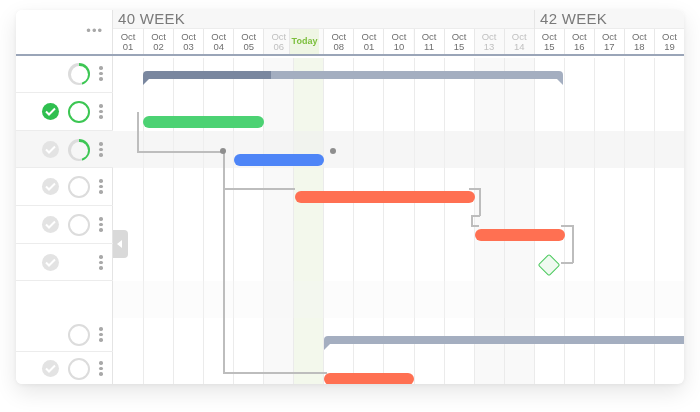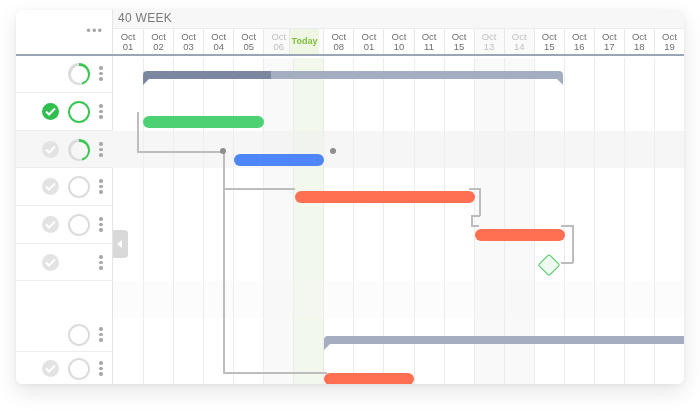--- a/index.html
+++ b/index.html
@@ -16,21 +16,21 @@
   .lrow.shade { background: #f6f6f6; }
   .check { position: absolute; width: 17px; height: 17px; border-radius: 50%; background: #e3e3e3; left: 26px; }
   .check.done { background: #2fbf4f; }
   .check svg { position: absolute; left: 3px; top: 4px; }
   .ring { position: absolute; left: 52px; width: 22px; height: 22px; border-radius: 50%; }
   .kebab { position: absolute; left: 83px; width: 4px; }
   .kebab i { display: block; width: 3.5px; height: 3.5px; border-radius: 50%; background: #a9a9a9; margin-bottom: 2px; }
   .ms-label { position: absolute; left: -2px; font-size: 11px; color: #333; }
   .timeline { position: absolute; left: 97px; top: 0; width: 571px; height: 374px; }
   .week-row { position: absolute; left: 0; top: 0; height: 19px; width: 571px; background: #f7f7f7; border-bottom: 1px solid #ececec; }
-  .week { position: absolute; top: 0; height: 19px; font-size: 12px; color: #7a7a7a; padding-left: 5px; line-height: 17px; border-left: 1px solid #e6e6e6; letter-spacing: 0.3px; }
+  .week { position: absolute; top: 0; height: 19px; font-size: 15px; color: #7a7a7a; padding-left: 5px; line-height: 17px; border-left: 1px solid #e6e6e6; letter-spacing: 0.3px; }
   .day-row { position: absolute; left: 0; top: 19px; height: 27px; width: 571px; border-bottom: 2px solid #9aa5b8; background: #fbfbfb; }
   .day { position: absolute; top: 0; height: 25px; width: 30.05px; border-left: 1px solid #e8e8e8; text-align: center; font-size: 9.5px; color: #6f6f6f; line-height: 10px; padding-top: 3px; background: #fff; }
   .day.weekend { color: #c0c0c0; background: #fafafa; }
   .day.today { background: #eff6e4; color: #7cbf3d; font-weight: bold; font-size: 9px; line-height: 25px; padding-top: 0; }
   .grid { position: absolute; left: 0; top: 48px; width: 571px; height: 326px; }
   .col { position: absolute; top: 0; height: 326px; width: 30.05px; border-left: 1.5px solid #ebebeb; }
   .col.weekend { background: #f9f9f9; }
   .col.today { background: #f3f8ec; }
   .row-shade { position: absolute; left: 0; width: 571px; background: rgba(240,240,240,0.6); }
   .bar { position: absolute; height: 12px; border-radius: 6px; }
@@ -154,20 +154,21 @@
           <i></i>
           <i></i>
           <i></i>
         </div>
     </div>
   </div>
 
   <div class="timeline">
     <div class="week-row">
       <div class="week" style="left:0;width:210px;border-left:none;">40 WEEK</div>
+      <div class="week" style="left:421px;width:150px;">42 WEEK</div>
     </div>
 
     <div class="day-row" id="dayRow">
         <div class="day" style="left: 0px; border-left: none;">
           <div>Oct</div>
           <div>01</div>
         </div>
         <div class="day" style="left: 30.05px;">
           <div>Oct</div>
           <div>02</div>

